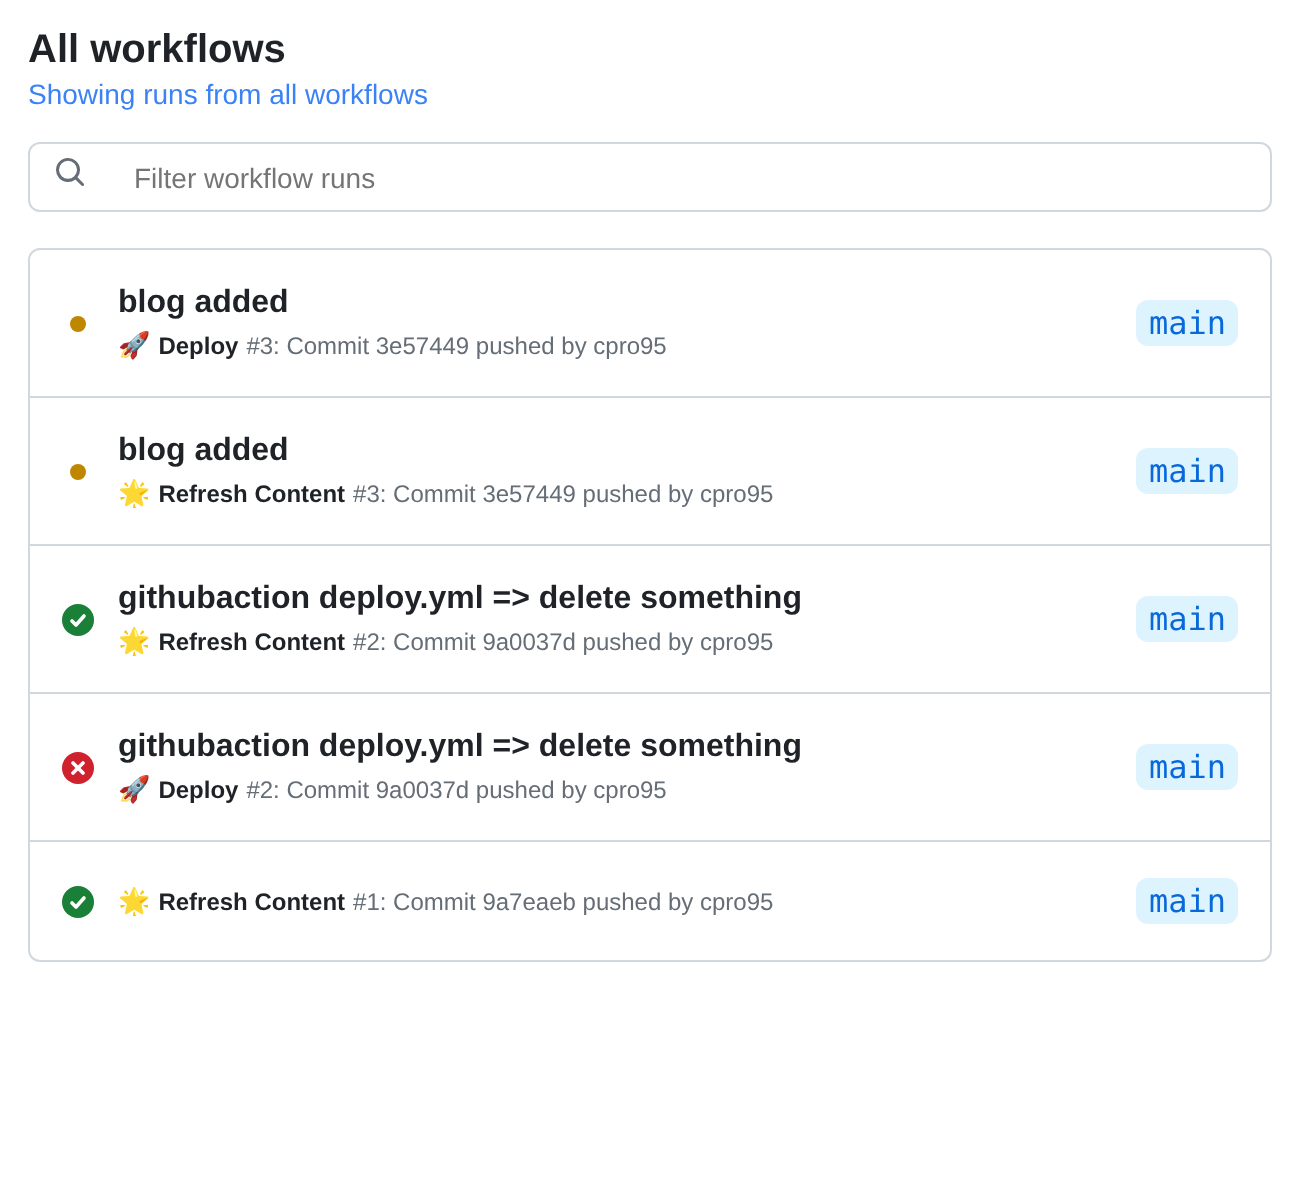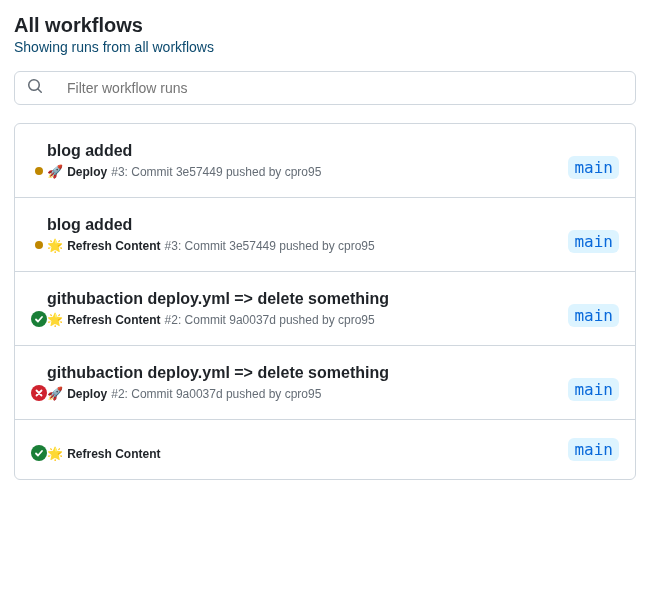--- a/index.html
+++ b/index.html
@@ -11,21 +11,21 @@
       width: 650px;
     }
     .page-title {
       font-size: 20px;
       font-weight: 600;
       color: #1f2328;
       margin-bottom: 2px;
     }
     .page-subtitle {
       font-size: 14px;
-      color: #0c4a6e;
+      color: #3b82f6;
       margin-bottom: 16px;
     }
     .filter-box {
       display: flex;
       align-items: center;
       border: 1px solid #d0d7de;
       border-radius: 6px;
       padding: 6px 12px;
       margin-bottom: 18px;
       background: #fff;
@@ -48,24 +48,24 @@
     .list-header {
       background: #f6f8fa;
       padding: 16px 16px;
       font-size: 14px;
       font-weight: 600;
       color: #1f2328;
       border-bottom: 1px solid #d0d7de;
     }
     .run-item {
       display: flex;
-      align-items: flex-end;
+      align-items: center;
       padding: 18px 16px;
       border-bottom: 1px solid #d0d7de;
-      gap: 0;
+      gap: 12px;
     }
     .run-item:last-child { border-bottom: none; }
     .status-icon {
       width: 16px;
       height: 16px;
       flex-shrink: 0;
       display: flex;
       align-items: center;
       justify-content: center;
     }
@@ -184,18 +184,19 @@
         <span class="status-icon">
           <svg width="16" height="16" viewBox="0 0 16 16">
             <circle cx="8" cy="8" r="8" fill="#1a7f37"></circle>
             <path d="M5 8.5l2 2 4-4.5" stroke="#fff" stroke-width="1.8" fill="none" stroke-linecap="round" stroke-linejoin="round"></path>
           </svg>
         </span>
         <div class="run-main">
           <div class="run-sub">
             <span class="emoji">🌟</span>
             <span class="wf-name">Refresh Content</span>
+            <span> #1: Commit 9a7eaeb pushed by cpro95</span>
           </div>
         </div>
         <span class="branch-badge">main</span>
       </div>
     </div>
 </div>
 
 </body></html>

